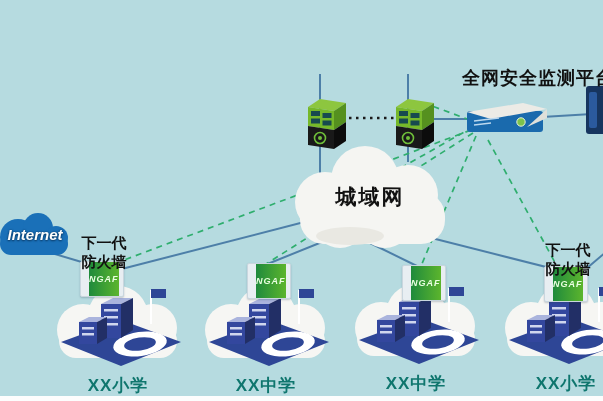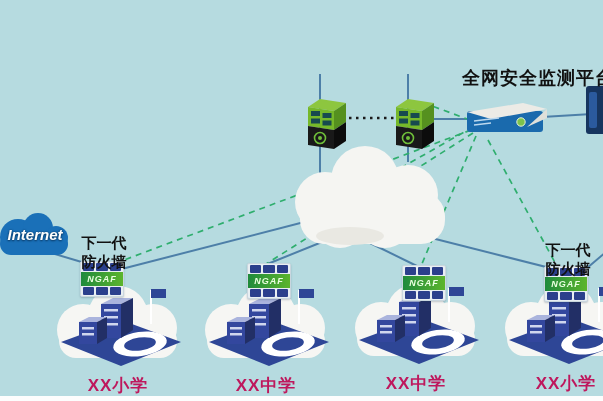--- a/index.html
+++ b/index.html
@@ -16,34 +16,34 @@
   .fw-lbl{font-size:15px;line-height:19px;text-align:center;width:60px;margin-top:13px;}
   .fw-left{left:74px;top:220px;}
   .fw-right{left:538px;top:227px;}
   .internet-lbl{
     left:0px;top:226px;width:70px;text-align:center;color:#fff;
     font-size:15px;font-weight:700;font-style:italic;
     text-shadow:0 1px 2px #0b3a66,0 0 2px #0b3a66;z-index:7;
   }
   
   .ngaf{
-    width:42px;height:34px;z-index:5;display:flex;flex-direction:column;
+    width:42px;height:34px;z-index:5;display:flex;flex-direction:row;
     border:1px solid #c9d6de;border-radius:2px;background:#e8eef2;
     box-shadow:0 1px 2px rgba(40,60,80,.25);
   }
   .ngaf-blocks{height:8px;display:flex;gap:2px;padding:1px 2px;}
   .ngaf-blocks .blk{flex:1;background:#2b3f8c;border-radius:1px;}
   .ngaf-band{
     flex:1;display:flex;align-items:center;justify-content:center;
     background:linear-gradient(90deg,#1f8a3c,#5cb52d);
     color:#eaffe0;font-size:9px;font-weight:700;font-style:italic;letter-spacing:1px;
   }
   
   .school{width:150px;height:124px;z-index:4;text-align:center;}
-  .school-label{font-size:17px;font-weight:700;color:#be185d;margin-top:-4px;letter-spacing:1px;}
+  .school-label{font-size:17px;font-weight:700;color:#0f766e;margin-top:-4px;letter-spacing:1px;}
   
   .edge-pc{left:586px;top:86px;width:28px;height:48px;background:#17355f;border-radius:3px;z-index:5;}
   .edge-pc .glow{position:absolute;left:3px;top:6px;width:8px;height:36px;background:#2b5a9e;border-radius:2px;}
   .bottom-strip{left:0;bottom:0;width:100%;height:5px;background:#fdfdfd;z-index:8;} .z3{z-index:3;} .z5{z-index:5;}
 </style>
 </head>
 <body>
 
 <div id="stage">
 
@@ -143,20 +143,21 @@
     <g fill="#f5f5f2">
       <circle cx="45" cy="62" r="30"></circle>
       <circle cx="85" cy="40" r="34"></circle>
       <circle cx="128" cy="55" r="30"></circle>
       <circle cx="60" cy="82" r="26"></circle>
       <circle cx="105" cy="82" r="26"></circle>
       <rect x="20" y="52" width="145" height="52" rx="24"></rect>
     </g>
     <ellipse cx="70" cy="96" rx="34" ry="9" fill="#e9e8e2"></ellipse>
   </svg>
+  <div class="abs lbl man-lbl">城域网</div>
 
   <svg class="abs z3" style="left:-12px;top:210px" width="92" height="52">
     <g fill="#1a70b8">
       <circle cx="30" cy="27" r="18"></circle>
       <circle cx="50" cy="18" r="15"></circle>
       <circle cx="68" cy="28" r="12"></circle>
       <rect x="12" y="23" width="68" height="22" rx="11"></rect>
     </g>
   </svg>
   <div class="abs internet-lbl">Internet</div>

